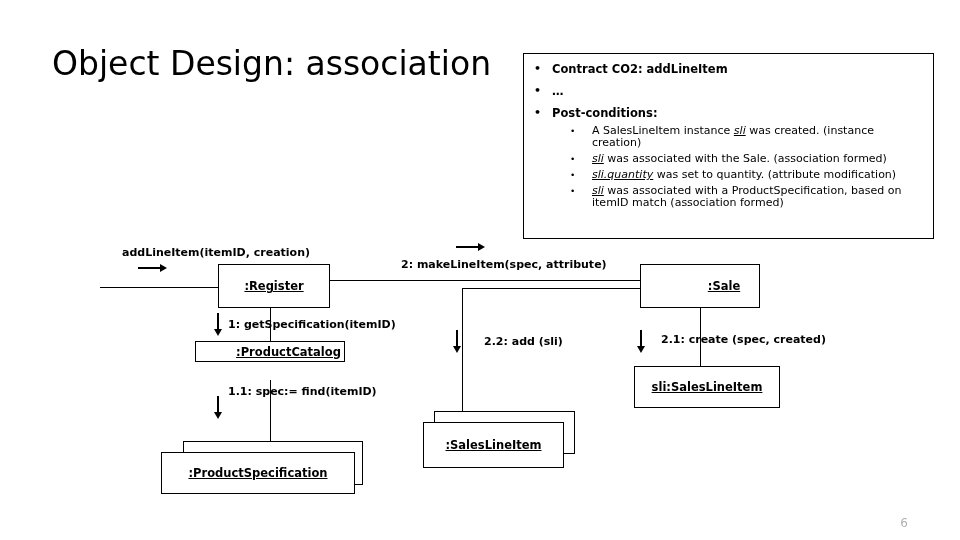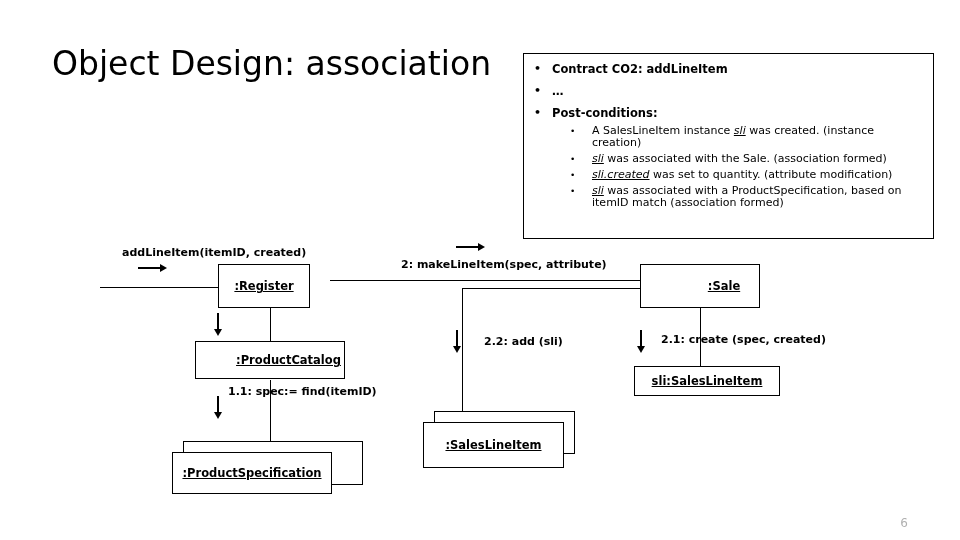--- a/index.html
+++ b/index.html
@@ -117,39 +117,39 @@
     <div class="sp2"></div>
 
     <div class="bullet-l2">
       <span class="dot">•</span>
       <span class="txt"><i>sli</i> was associated with the Sale. (association formed)</span>
     </div>
     <div class="sp2"></div>
 
     <div class="bullet-l2">
       <span class="dot">•</span>
-      <span class="txt"><i>sli.created</i> was set to quantity. (attribute modification)</span>
+      <span class="txt"><i>sli.quantity</i> was set to quantity. (attribute modification)</span>
     </div>
     <div class="sp2"></div>
 
     <div class="bullet-l2">
       <span class="dot">•</span>
       <span class="txt"><i>sli</i> was associated with a ProductSpecification, based on itemID match (association formed)</span>
     </div>
   </div>
 
-  <div class="msg" style="left:122px;top:246px;">addLineItem(itemID, created)</div>
+  <div class="msg" style="left:122px;top:246px;">addLineItem(itemID, creation)</div>
 
   <div class="hline" style="left:100px;top:287px;width:118px;"></div>
   <div class="arrow-r" style="left:138px;top:264px;width:32px;height:8px;">
     <span class="shaft"></span>
       <span class="head"></span>
   </div>
 
-  <div class="obox" style="left:218px;top:264px;width:92px;height:44px;">
+  <div class="obox" style="left:218px;top:264px;width:112px;height:44px;">
     <span class="nm">:Register</span>
   </div>
 
   <div class="hline" style="left:330px;top:280px;width:310px;"></div>
 
   <div class="msg" style="left:401px;top:258px;">2: makeLineItem(spec, attribute)</div>
   <div class="arrow-r" style="left:456px;top:243px;width:32px;height:8px;">
     <span class="shaft"></span>
       <span class="head"></span>
   </div>
@@ -167,43 +167,44 @@
     <span class="nm">:Sale</span>
   </div>
 
   <div class="vline" style="left:700px;top:308px;height:58px;"></div>
   <div class="arrow-d" style="left:637px;top:330px;width:8px;height:24px;">
     <span class="shaft"></span>
       <span class="head"></span>
   </div>
   <div class="msg" style="left:661px;top:333px;">2.1: create (spec, created)</div>
 
-  <div class="obox" style="left:634px;top:366px;width:146px;height:30px;">
+  <div class="obox" style="left:634px;top:366px;width:146px;height:42px;">
     <span class="nm">sli:SalesLineItem</span>
   </div>
 
   <div class="vline" style="left:270px;top:308px;height:33px;"></div>
   <div class="arrow-d" style="left:214px;top:313px;width:8px;height:24px;">
     <span class="shaft"></span>
       <span class="head"></span>
   </div>
-
-  <div class="obox" style="left:195px;top:341px;width:150px;height:38px;padding-left:37px;">
+  <div class="msg" style="left:228px;top:318px;">1: getSpecification(itemID)</div>
+
+  <div class="obox" style="left:195px;top:341px;width:150px;height:21px;padding-left:37px;">
     <span class="nm">:ProductCatalog</span>
   </div>
 
   <div class="vline" style="left:270px;top:380px;height:61px;"></div>
   <div class="arrow-d" style="left:214px;top:396px;width:8px;height:24px;">
     <span class="shaft"></span>
       <span class="head"></span>
   </div>
   <div class="msg" style="left:228px;top:385px;">1.1: spec:= find(itemID)</div>
 
   <div class="shadowbox" style="left:183px;top:441px;width:180px;height:44px;"></div>
-  <div class="obox" style="left:172px;top:452px;width:160px;height:42px;">
+  <div class="obox" style="left:161px;top:452px;width:194px;height:42px;">
     <span class="nm">:ProductSpecification</span>
   </div>
 
   <div class="shadowbox" style="left:434px;top:411px;width:141px;height:43px;"></div>
   <div class="obox" style="left:423px;top:422px;width:141px;height:46px;">
     <span class="nm">:SalesLineItem</span>
   </div>
 
   <div class="pagenum">6</div>
 

